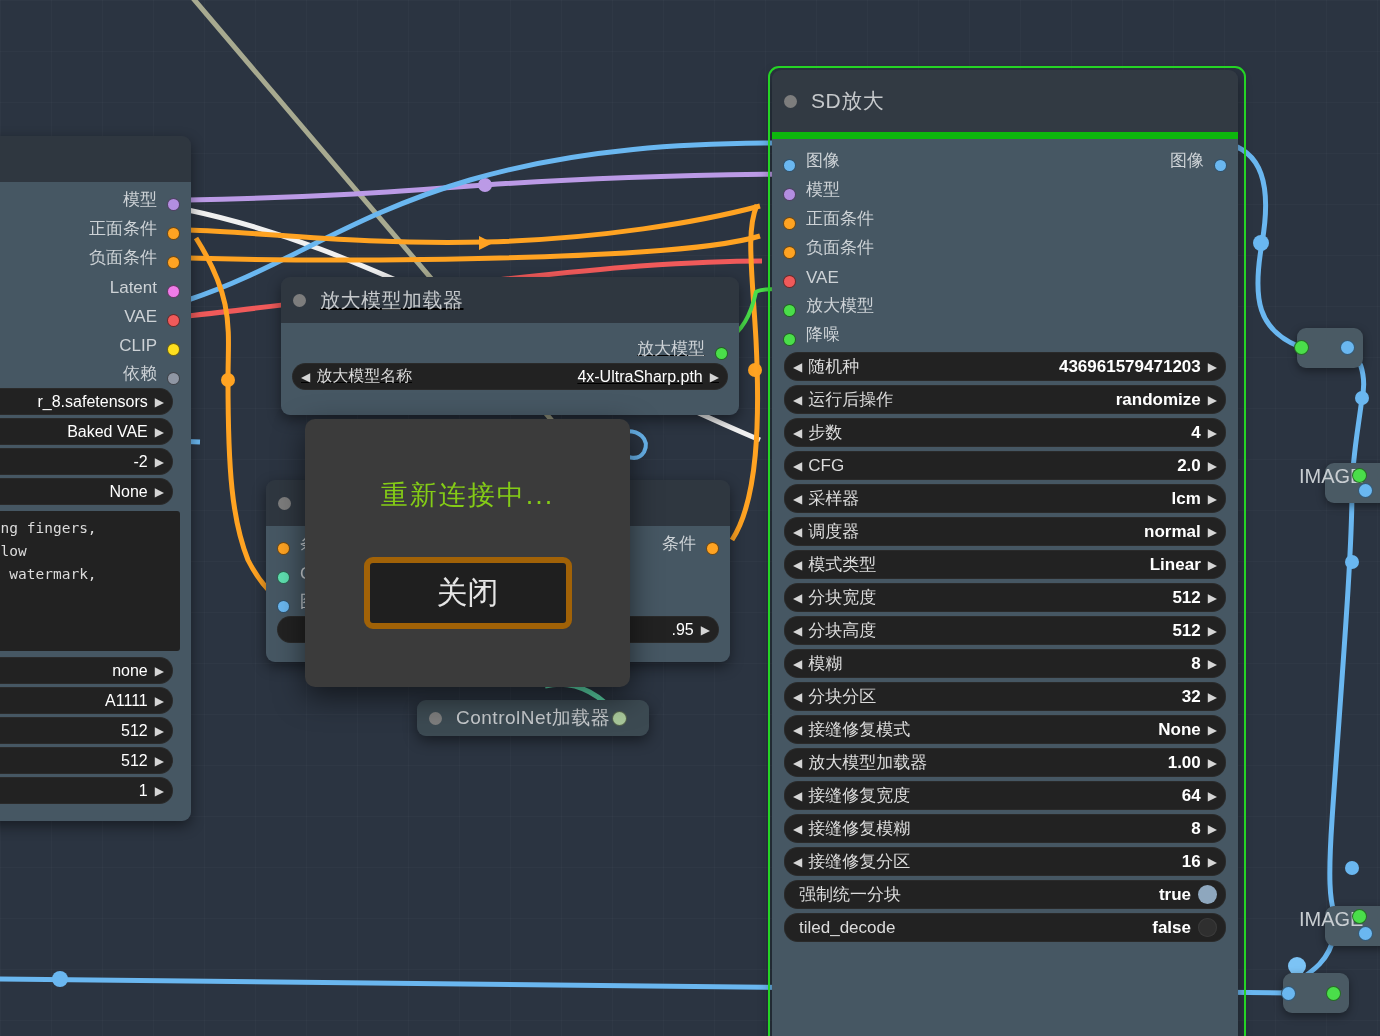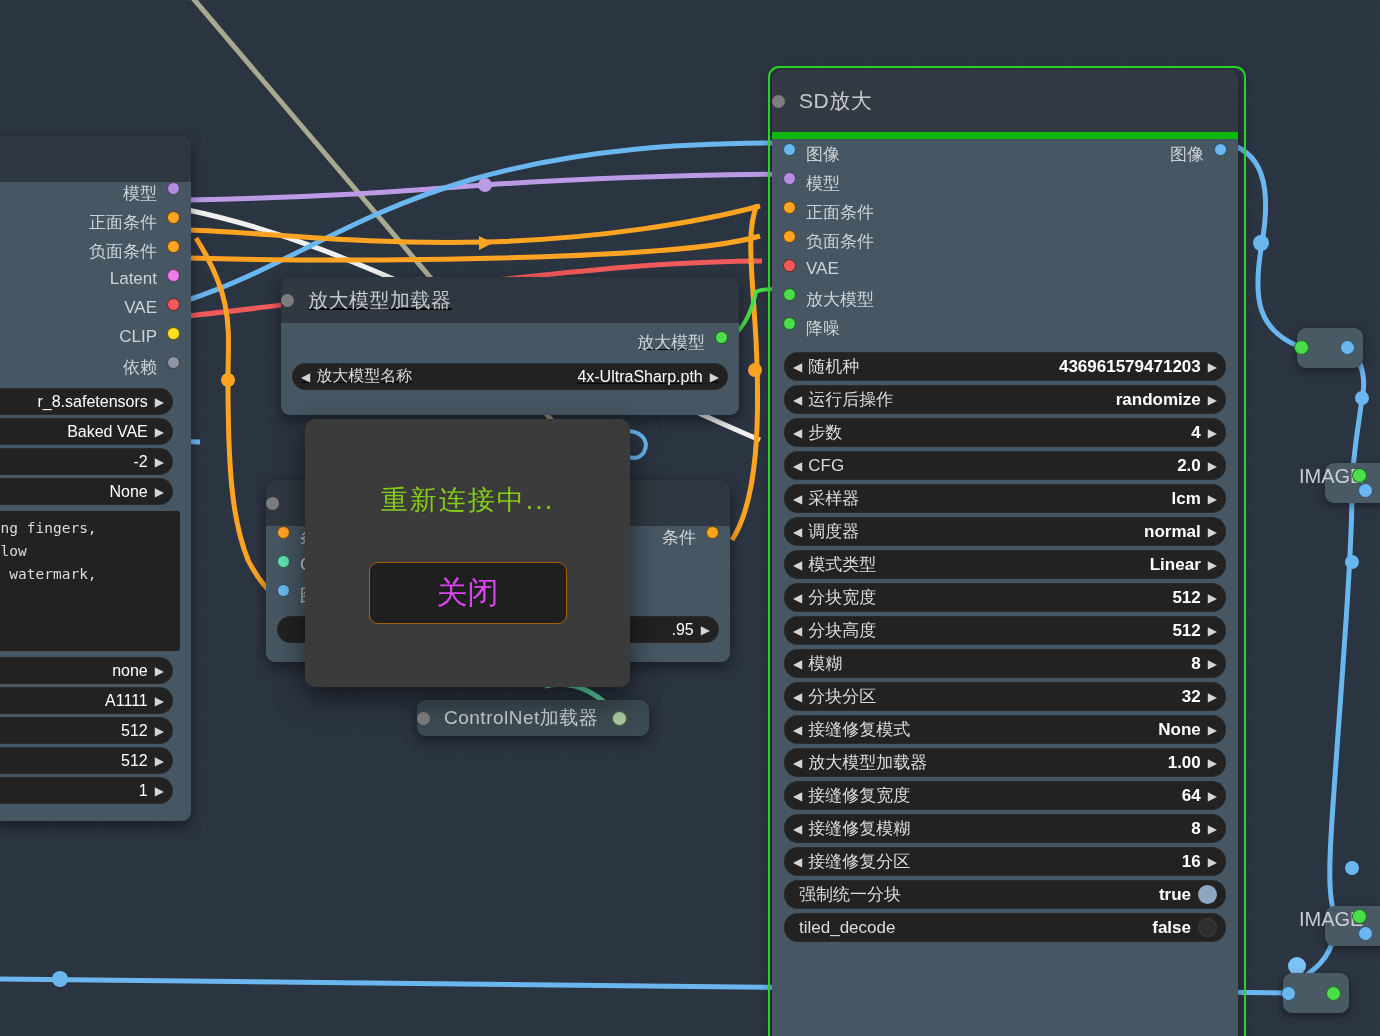--- a/index.html
+++ b/index.html
@@ -28,21 +28,21 @@
   .node {
     position: absolute;
     border-radius: 9px;
     box-shadow: 0 5px 14px rgba(0,0,0,0.45);
   }
   .node-title {
     height: 30px;
     background: #2f3740;
     border-radius: 9px 9px 0 0;
     display: flex; align-items: center;
-    padding: 0 0;
+    padding: 0 12px;
     box-sizing: border-box;
   }
   .node-title.tall { height: 46px; }
   .dot-collapse {
     width: 13px; height: 13px; border-radius: 50%;
     background: #7d7d7d; margin-right: 14px; flex: none;
   }
   .node-title-text {
     color: #c6c9cc; font-size: 20px; letter-spacing: .5px;
     white-space: nowrap;
@@ -51,21 +51,21 @@
     background: #465763;
     border-radius: 0 0 9px 9px;
     position: relative;
   }
   .progress-bar {
     height: 7px; background: #0db70d; width: 100%;
   }
   
   .slot-row {
     position: relative; height: 29px;
-    display: flex; align-items: flex-start;
+    display: flex; align-items: flex-end;
   }
   .slot-dot {
     width: 13px; height: 13px; border-radius: 50%;
     position: absolute;
     border: 1px solid rgba(0,0,0,0.55);
     box-sizing: border-box;
   }
   .slot-label {
     color: #cdd2d6; font-size: 17px; white-space: nowrap;
   }
@@ -181,23 +181,23 @@
     display: flex; flex-direction: column;
     align-items: center; justify-content: center;
   }
   #modal-msg {
     color: #84cc16; font-size: 27px; letter-spacing: 2px;
     margin-bottom: 44px;
   }
   #modal-btn {
     width: 196px; height: 60px;
     background: #1f1f1f;
-    border: 1px solid #a16207;
+    border: 6px solid #a16207;
     border-radius: 9px;
-    color: #d946ef; font-size: 31px;
+    color: #e5e5e5; font-size: 31px;
     display: flex; align-items: center; justify-content: center;
     cursor: pointer;
   }
 </style>
 </head>
 <body>
 
 <div id="canvas">
 
   <svg class="links" viewBox="0 0 1380 1036">

